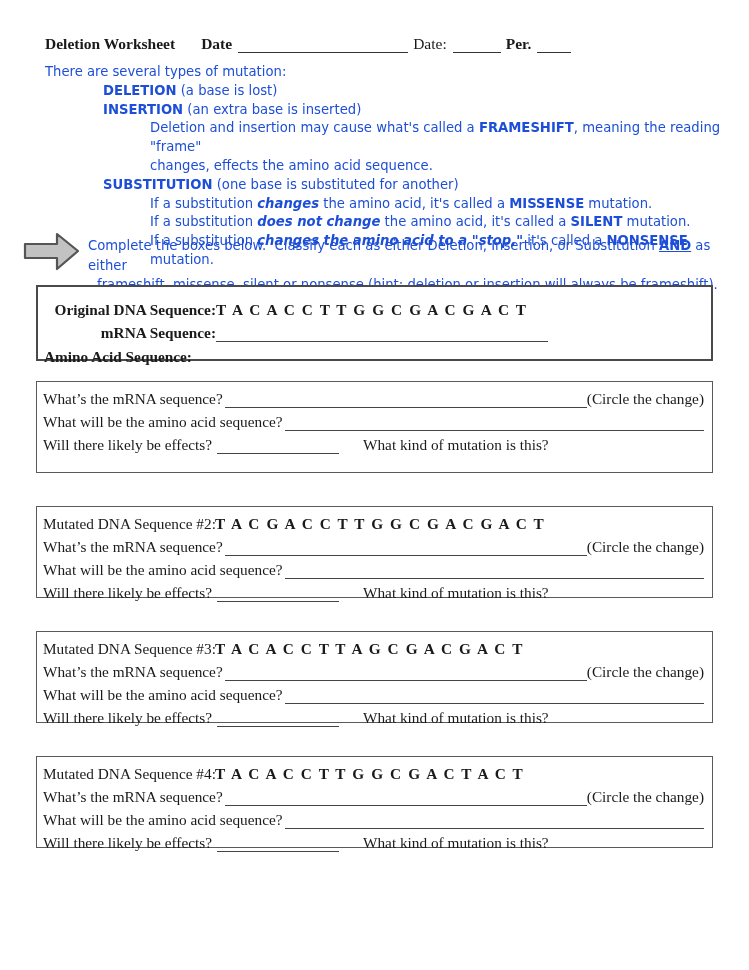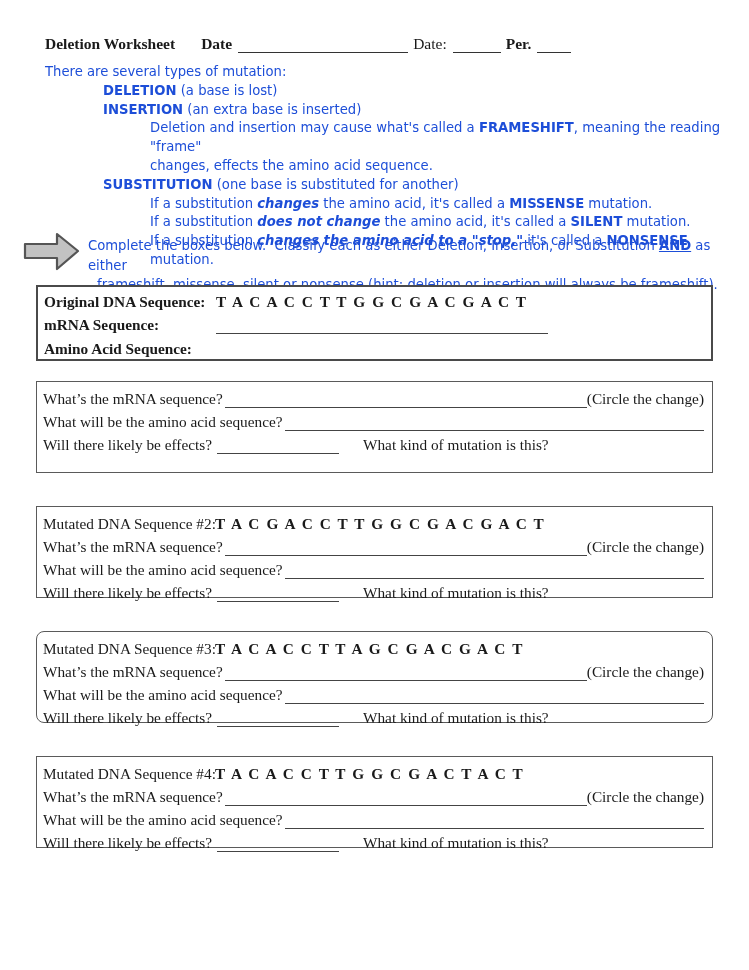--- a/index.html
+++ b/index.html
@@ -29,21 +29,21 @@
   #intro .ind2{padding-left:105px;}
 
   
   #arrow{position:absolute;left:22px;top:231px;}
   #instructions{position:absolute;left:88px;top:236px;width:632px;line-height:19.5px;}
   #instructions .l2{padding-left:9px;}
 
   
   .box{position:absolute;left:36px;width:677px;background:#fff;box-sizing:border-box;
        font-size:15.3px;}
-  #obox{top:285px;height:76px;border:2px solid #4a4a4a;padding:0 8px 0 6px;}
+  #obox{top:285px;height:76px;border:2px solid #4a4a4a;padding:8px 8px 0 6px;text-align:right;}
   .mbox{height:92px;border:1.5px solid #5a5a5a;padding:3px 8px 0 6px;}
   .row{display:flex;align-items:flex-end;height:23px;white-space:nowrap;}
   #obox .row{height:23.5px;}
   .boxlabel{display:inline-block;width:172px;}
   .olabel{font-weight:bold;}
   .seq{font-weight:bold;letter-spacing:0.6px;word-spacing:2px;}
   .fill{flex:1;border-bottom:1.2px solid #444;height:15px;margin-left:2px;}
   .fill-mrna-o{width:332px;border-bottom:1.2px solid #444;height:15px;}
   .fill-effects{width:122px;border-bottom:1.2px solid #444;height:15px;margin-left:5px;}
   .kindq{margin-left:24px;}
@@ -131,21 +131,21 @@
       <span>What will be the amino acid sequence? </span>
       <span class="fill"></span>
     </div>
     <div class="row">
       <span>Will there likely be effects? </span>
       <span class="fill-effects"></span>
       <span class="kindq">What kind of mutation is this?</span>
     </div>
   </div>
 
-  <div class="box mbox" style="top:631px;border-radius:8px;">
+  <div class="box mbox" style="top:631px;">
     <div class="row">
       <span class="boxlabel">Mutated DNA Sequence #3:</span>
       <span class="seq">T A C A C C T T A G C G A C G A C T</span>
     </div>
     <div class="row">
       <span>What’s the mRNA sequence?</span>
       <span class="fill"></span>
       <span>(Circle the change)</span>
     </div>
     <div class="row">

